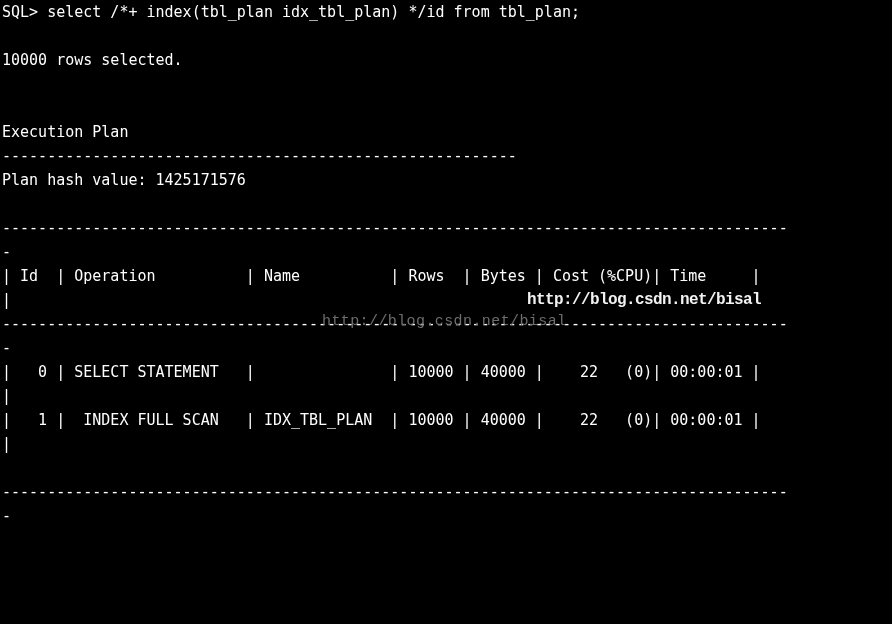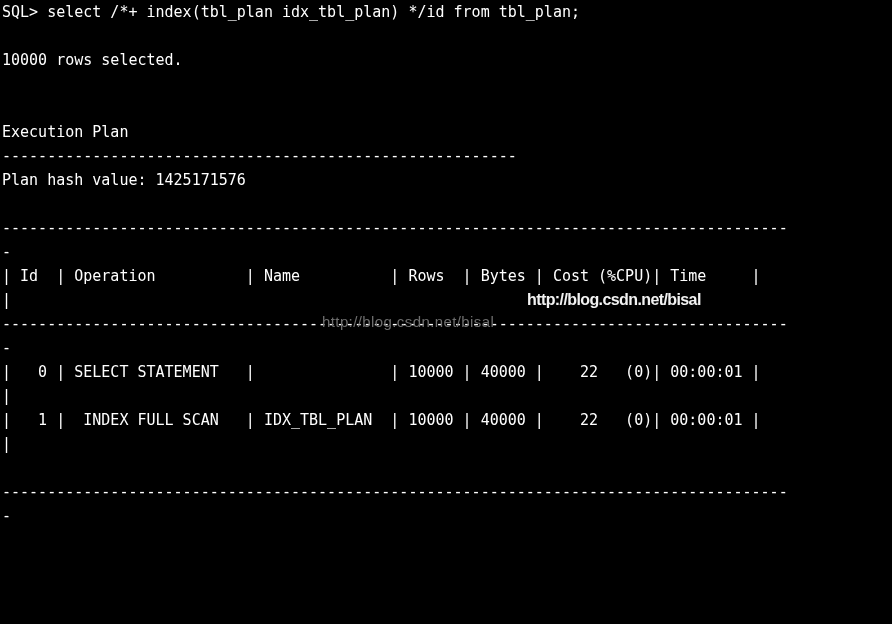--- a/index.html
+++ b/index.html
@@ -39,21 +39,21 @@
     font-family: "DejaVu Sans Mono", "Liberation Mono", monospace;
     font-size: 15px;
     line-height: 24px;
     color: #ffffff;
     font-weight: normal;
     -webkit-font-smoothing: none;
   }
   .watermark {
     position: absolute;
     white-space: pre;
-    font-family: Liberation Sans, sans-serif;
+    font-family: Liberation Mono, monospace;
     pointer-events: none;
   }
   #watermark-bold {
     left: 527px;
     top: 290px;
     font-size: 16px;
     line-height: 20px;
     font-weight: bold;
     color: #f2f2f2;
     letter-spacing: -0.6px;

